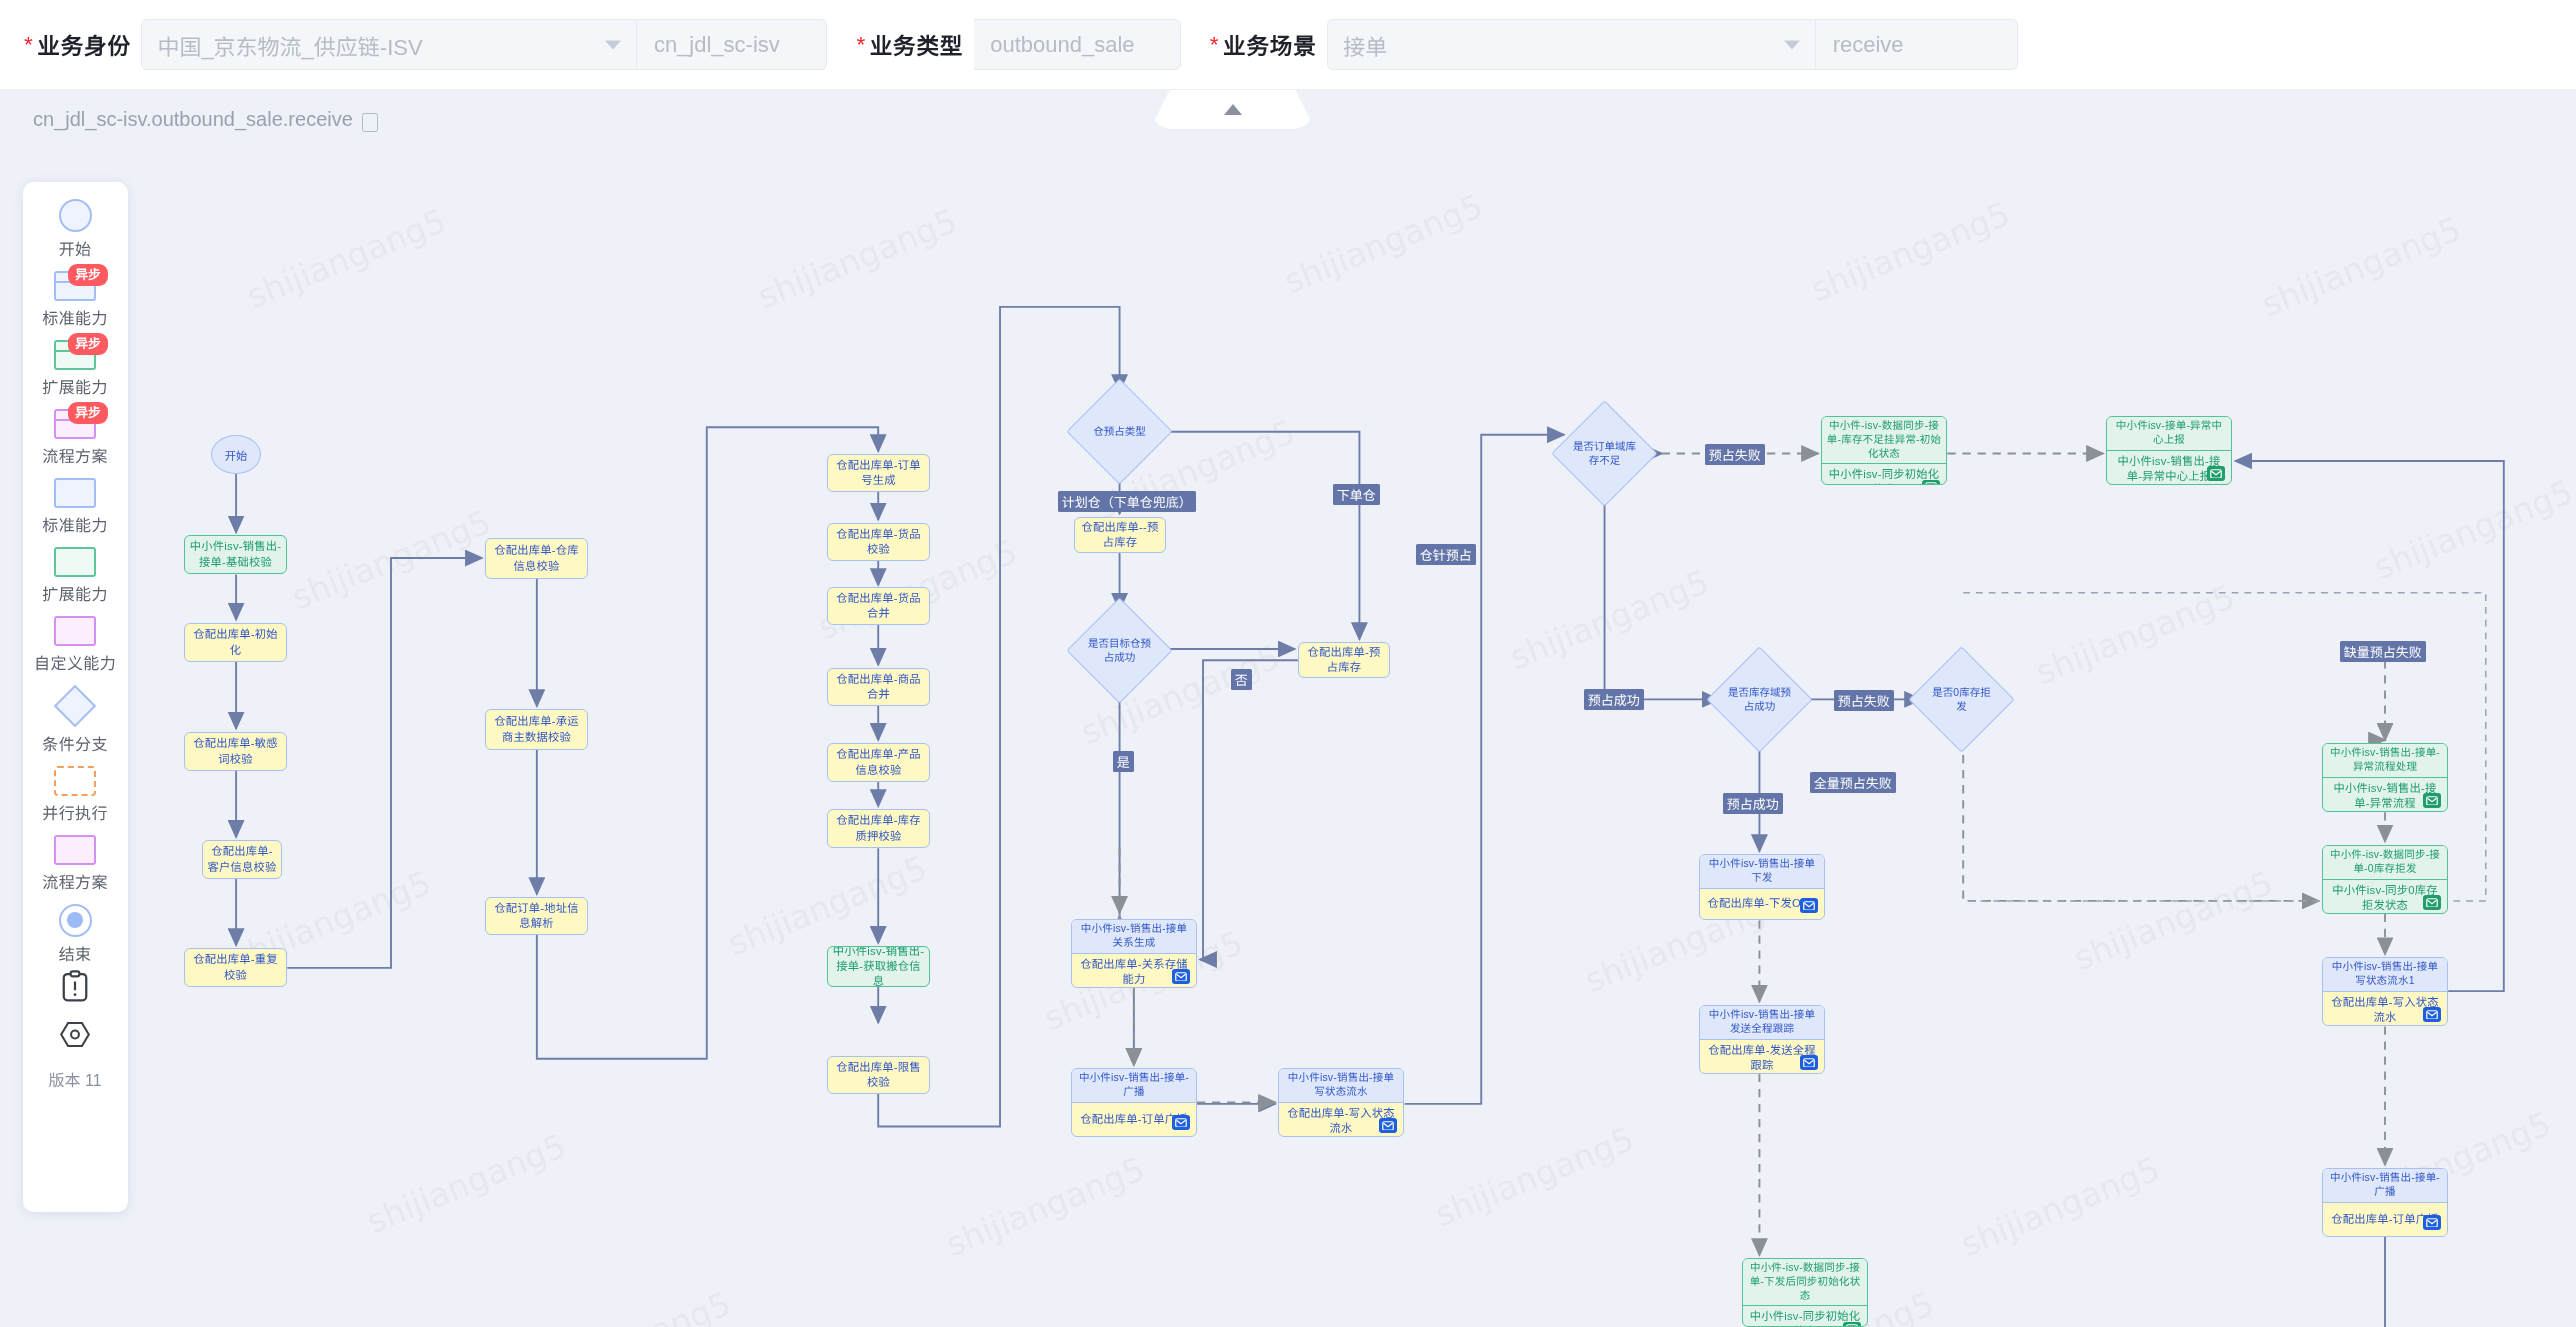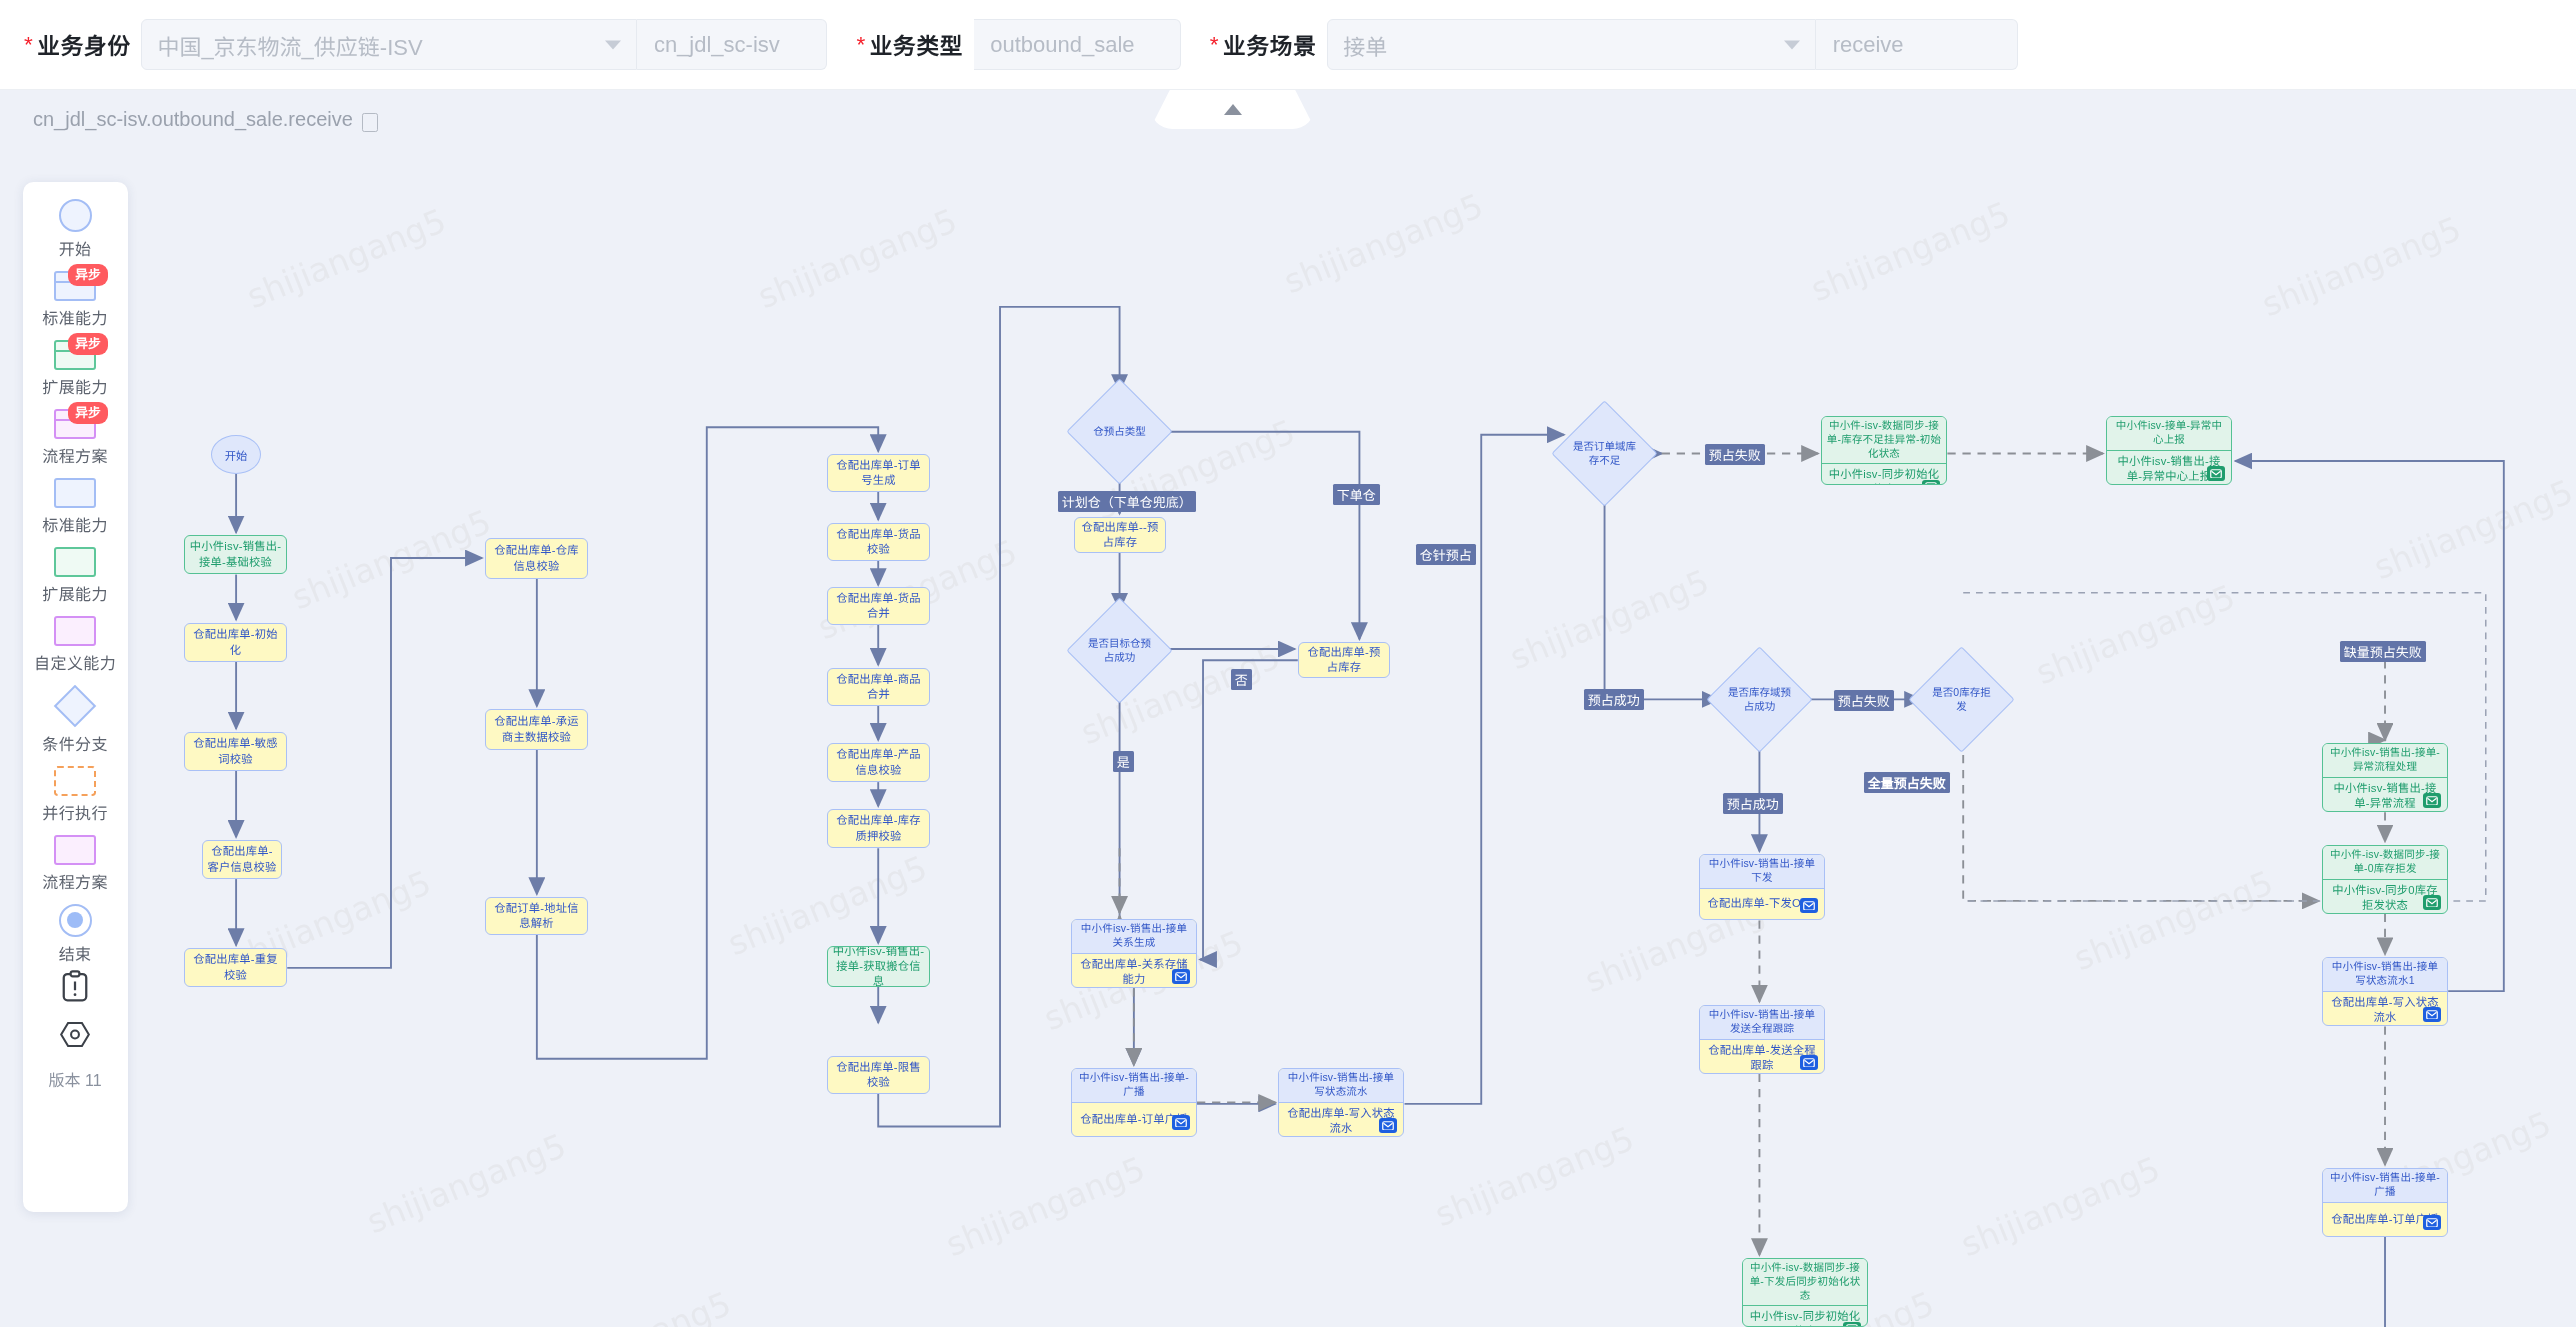--- a/index.html
+++ b/index.html
@@ -632,17 +632,17 @@
 
   <div class="edgelabel" style="left:1058px;top:342px;">计划仓（下单仓兜底）</div>
   <div class="edgelabel" style="left:1333px;top:335px;">下单仓</div>
   <div class="edgelabel" style="left:1231px;top:520px;">否</div>
   <div class="edgelabel" style="left:1113px;top:602px;">是</div>
   <div class="edgelabel" style="left:1416px;top:395px;">仓针预占</div>
   <div class="edgelabel" style="left:1705px;top:295px;">预占失败</div>
   <div class="edgelabel" style="left:1584px;top:540px;">预占成功</div>
   <div class="edgelabel" style="left:1834px;top:541px;">预占失败</div>
   <div class="edgelabel" style="left:1723px;top:644px;">预占成功</div>
-  <div class="edgelabel" style="left:1864px;top:623px;font-weight:bold;">全量预占失败</div>
+  <div class="edgelabel" style="left:1810px;top:623px;">全量预占失败</div>
   <div class="edgelabel" style="left:2340px;top:492px;">缺量预占失败</div>
 
 </div>
 
 
 </body></html>

